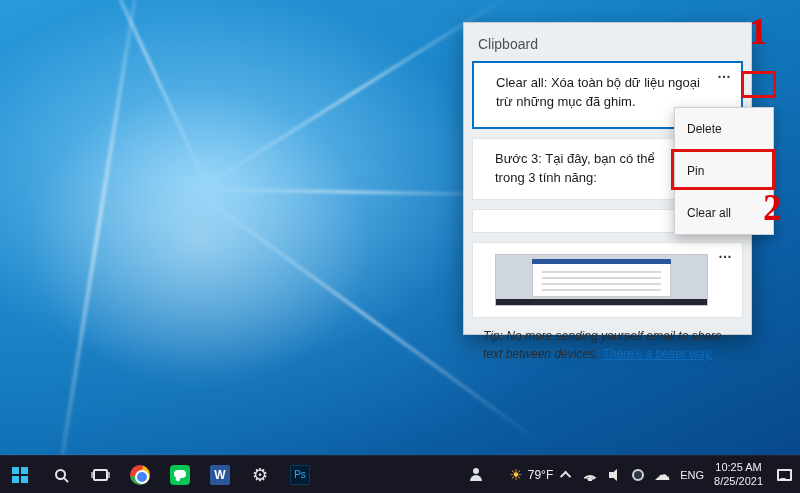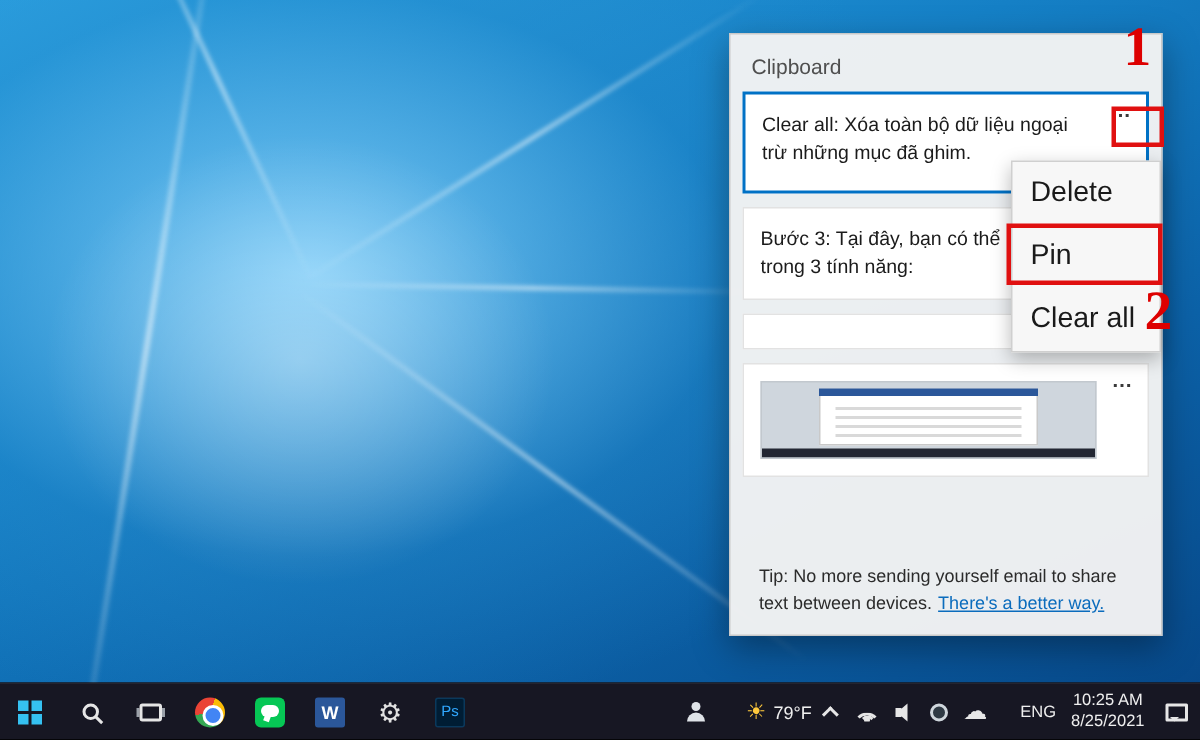--- a/index.html
+++ b/index.html
@@ -15,45 +15,45 @@
   .beam { position:absolute; background:linear-gradient(90deg, rgba(255,255,255,0), rgba(255,255,255,.55), rgba(255,255,255,0)); filter:blur(1.5px); transform-origin:left center; }
   .beam.b1 { left:96px;  top:-30px; width:4px; height:520px; background:linear-gradient(180deg, rgba(255,255,255,.10), rgba(255,255,255,.5), rgba(255,255,255,.08)); transform:rotate(9deg); }
   .beam.b2 { left:205px; top:188px; width:300px; height:3px; transform:rotate(1deg); }
   .beam.b3 { left:198px; top:192px; width:420px; height:3px; transform:rotate(36deg); }
   .beam.b4 { left:202px; top:186px; width:360px; height:3px; transform:rotate(-32deg); }
   .beam.b5 { left:208px; top:186px; width:300px; height:3px; transform:rotate(-115deg); }
   .glow { position:absolute; left:30px; top:90px; width:340px; height:300px; border-radius:50%;
     background:radial-gradient(closest-side, rgba(255,255,255,.35), rgba(255,255,255,0)); }
 
   
-  .panel { position:absolute; left:486px; top:22px; width:289px; height:402px; z-index:5;
+  .panel { position:absolute; left:463px; top:22px; width:289px; height:313px; z-index:5;
     background:rgba(243,243,243,.97); border:1px solid #c9c9c9; box-shadow:0 8px 22px rgba(0,0,0,.35);
     display:flex; flex-direction:column; }
   .panel-title { padding:13px 14px 9px; font-size:14px; color:#4f4f4f; }
   .clip-item { position:relative; margin:0 8px 9px; background:#fff; border:1px solid #e2e2e2;
-    padding:11px 34px 11px 11px; font-size:13px; color:#1b1b1b; line-height:1.45; }
+    padding:11px 34px 11px 22px; font-size:13px; color:#1b1b1b; line-height:1.45; }
   .clip-item.selected { border:2px solid #0071c5; min-height:68px; }
   .clip-line { white-space:nowrap; overflow:hidden; }
   .item-menu { position:absolute; top:1px; right:9px; font-weight:700; font-size:14px; color:#3a3a3a; letter-spacing:1px; line-height:1.4; cursor:default; }
 
   
   .thumb { position:relative; height:52px; background:#cfd6dd; border:1px solid #c2c8ce; overflow:hidden; }
   .t-page { position:absolute; left:17%; right:17%; top:8%; bottom:16%; background:#fff; border:1px solid #c9c9c9; }
   .t-ribbon { position:absolute; left:17%; right:17%; top:8%; height:5px; background:#2b579a; }
   .t-lines { position:absolute; left:22%; right:22%; top:32%; bottom:24%;
     background:repeating-linear-gradient(180deg, #d9d9d9 0 2px, rgba(0,0,0,0) 2px 6px); }
   .t-bar { position:absolute; left:0; right:0; bottom:0; height:6px; background:#232733; }
 
-  .tip { margin-top:auto; padding:0 19px 12px; font-size:12px; color:#2b2b2b; line-height:1.5; }
+  .tip { margin-top:auto; padding:0 19px 12px; font-size:12px; color:#2b2b2b; line-height:1.5;font-style:italic; }
   .tip a { color:#0b6cbd; text-decoration:underline; margin-left:4px; cursor:pointer; }
 
   
   .ctx-menu { position:absolute; left:674px; top:107px; width:100px; z-index:8;
     background:#f7f7f7; border:1px solid #cfcfcf; box-shadow:0 4px 12px rgba(0,0,0,.28); }
-  .ctx-item { height:42px; display:flex; align-items:center; padding-left:12px; font-size:19px; color:#1a1a1a; cursor:default; }
+  .ctx-item { height:42px; display:flex; align-items:center; padding-left:12px; font-size:12px; color:#1a1a1a; cursor:default; }
 
   
   .redbox { position:absolute; border:3px solid #e01010; z-index:10; }
   .redbox.rb-ellipsis { left:741px; top:71px; width:35px; height:27px; }
   .redbox.rb-pin { left:671px; top:149px; width:104px; height:41px; }
   .anno { position:absolute; z-index:11; color:#dd0000; font-family:"Liberation Serif", serif; font-weight:700; font-size:37px; line-height:1; }
   .anno.a1 { left:749px; top:13px; }
   .anno.a2 { left:763px; top:189px; }
 
   
@@ -87,21 +87,21 @@
   .wifi-ic { position:relative; width:18px; height:13px; overflow:hidden; }
   .wifi-ic i { position:absolute; left:50%; border:2px solid transparent; border-top-color:#e6e6e6; border-radius:50%; }
   .wifi-ic .w1 { width:18px; height:18px; bottom:-12px; margin-left:-9px; }
   .wifi-ic .w2 { width:11px; height:11px; bottom:-7px; margin-left:-5.5px; }
   .wifi-ic .w3 { width:4px; height:4px; bottom:-1px; margin-left:-2px; border-top-color:#e6e6e6; background:#e6e6e6; border-radius:50%; }
   .spk-ic { position:relative; width:13px; height:12px; }
   .spk-ic::before { content:""; position:absolute; left:0; top:3px; width:4px; height:6px; background:#e6e6e6; }
   .spk-ic::after { content:""; position:absolute; left:1px; top:0; border:6px solid transparent; border-right:7px solid #e6e6e6; border-left:0; }
   .dot-ic { width:12px; height:12px; border-radius:50%; background:#2f3a44; border:2px solid #cfd6dc; }
   .cloud-g { color:#e8e8e8; font-size:16px; line-height:1; }
-  .lang { font-size:11px; color:#efefef;margin-left:12px; }
+  .lang { font-size:11px; color:#efefef; }
   .clock { display:flex; flex-direction:column; align-items:center; font-size:11px; line-height:1.25; color:#efefef; }
   .action-ic { position:relative; width:15px; height:12px; border:2px solid #e6e6e6; border-radius:1px; margin-left:4px; }
   .action-ic::after { content:""; position:absolute; left:1px; bottom:-5px; border:3px solid transparent; border-top-color:#e6e6e6; }
 </style>
 </head>
 <body>
 
 <div class="stage">
 
   <div class="desktop">

